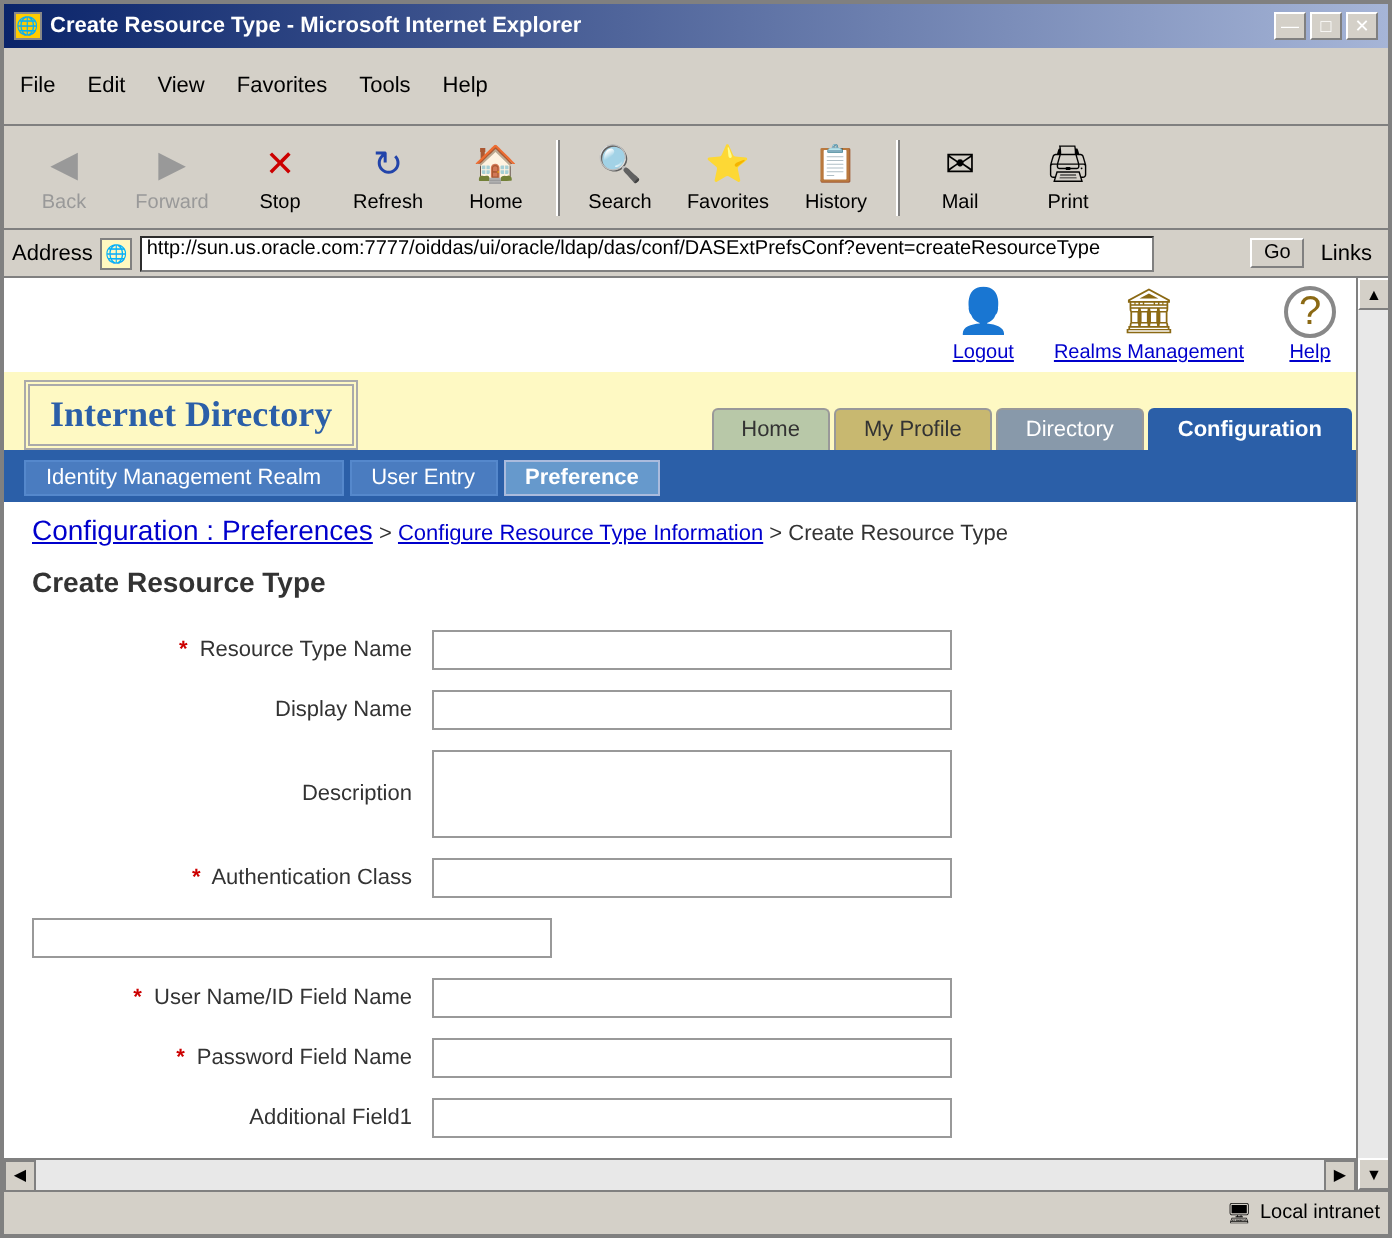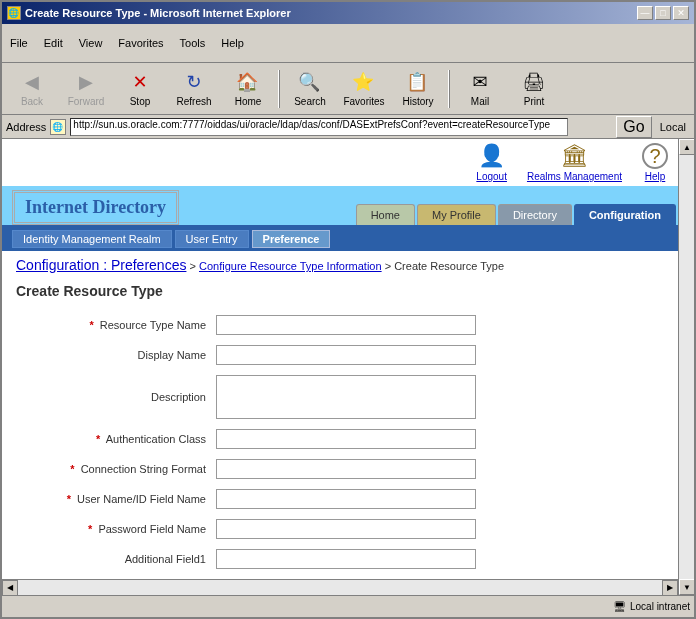--- a/index.html
+++ b/index.html
@@ -22,21 +22,21 @@
     .toolbar-btn { display: flex; flex-direction: column; align-items: center; justify-content: center; width: 52px; height: 46px; background: #d4d0c8; border: 1px solid transparent; cursor: pointer; font-size: 10px; gap: 2px; }
     .toolbar-btn.disabled { color: #999; }
     .toolbar-icon { width: 24px; height: 24px; display: flex; align-items: center; justify-content: center; font-size: 18px; }
     .toolbar-sep { width: 2px; height: 38px; background: #808080; margin: 0 2px; border-left: 1px solid #fff; }
 
     
     .address-bar { background: #d4d0c8; border-bottom: 1px solid #808080; padding: 2px 4px; display: flex; align-items: center; gap: 4px; height: 24px; }
     .address-label { font-size: 11px; }
     .address-icon { width: 16px; height: 16px; background: #fff8c0; border: 1px solid #808080; font-size: 9px; display: flex; align-items: center; justify-content: center; }
     .address-input { flex: 1; height: 18px; border: 1px inset #808080; background: white; font-size: 10px; padding: 0 2px; overflow: hidden; white-space: nowrap; }
-    .address-go { padding: 1px 6px; font-size: 16px; background: #d4d0c8; border: 1px solid #808080; cursor: pointer; border-top: 1px solid #fff; border-left: 1px solid #fff; margin-left: 44px; }
+    .address-go { padding: 1px 6px; font-size: 10px; background: #d4d0c8; border: 1px solid #808080; cursor: pointer; border-top: 1px solid #fff; border-left: 1px solid #fff; margin-left: 44px; }
     .address-links { font-size: 11px; padding: 1px 4px; }
 
     
     .content-area { flex: 1; background: white; display: flex; overflow: hidden; position: relative; }
     .scrollbar-right { width: 16px; background: #d4d0c8; border-left: 1px solid #808080; display: flex; flex-direction: column; }
     .scroll-btn { width: 16px; height: 16px; background: #d4d0c8; border: 1px solid #808080; display: flex; align-items: center; justify-content: center; font-size: 8px; cursor: pointer; border-top: 1px solid #fff; border-left: 1px solid #fff; }
     .scroll-track { flex: 1; background: #e8e8e8; }
 
     
     .page-content { flex: 1; overflow: hidden; display: flex; flex-direction: column; }
@@ -150,42 +150,42 @@
       <div class="toolbar-icon">🖨</div>
       <span>Print</span>
     </div>
   </div>
 
   <div class="address-bar">
     <span class="address-label">Address</span>
     <div class="address-icon">🌐</div>
     <div class="address-input">http://sun.us.oracle.com:7777/oiddas/ui/oracle/ldap/das/conf/DASExtPrefsConf?event=createResourceType</div>
     <button class="address-go">Go</button>
-    <span class="address-links">Local</span>
+    <span class="address-links">Links</span>
   </div>
 
   <div class="content-area">
     <div class="page-content">
 
       <div class="header-top">
         <div class="header-icon-group">
           <div class="header-icon">👤</div>
           <span class="header-icon-label">Logout</span>
         </div>
         <div class="header-icon-group">
           <div class="header-icon">🏛</div>
           <span class="header-icon-label">Realms Management</span>
         </div>
         <div class="header-icon-group">
           <div class="header-icon" style="font-size:20px; border:2px solid #888; border-radius:50%; width:26px;height:26px;display:flex;align-items:center;justify-content:center;">?</div>
           <span class="header-icon-label">Help</span>
         </div>
       </div>
 
-      <div style="display:flex; align-items:flex-end; background:#7dd3fc; border-bottom: 2px solid #2b5fa8; gap: 35px;">
+      <div style="display:flex; align-items:flex-end; background:#fef9c3; border-bottom: 2px solid #2b5fa8; gap: 35px;">
         <div class="id-logo-text" style="font-size:18px; font-weight:bold; color:#2b5fa8; font-family:serif; border:3px double #aaa; padding:4px 10px; margin:4px 0 0 10px;">Internet Directory</div>
         <div style="flex:1; display:flex; align-items:flex-end; justify-content:flex-end; padding-right:0;">
           <div class="nav-tab" style="background:#b8c8a8; color:#333; padding:4px 14px; border:1px solid #999; border-bottom:none; border-radius:3px 3px 0 0; margin-right:2px; font-size:11px;">Home</div>
           <div class="nav-tab" style="background:#c8b870; color:#333; padding:4px 14px; border:1px solid #999; border-bottom:none; border-radius:3px 3px 0 0; margin-right:2px; font-size:11px;">My Profile</div>
           <div class="nav-tab" style="background:#8899aa; color:white; padding:4px 14px; border:1px solid #999; border-bottom:none; border-radius:3px 3px 0 0; margin-right:2px; font-size:11px;">Directory</div>
           <div class="nav-tab active" style="background:#2b5fa8; color:white; font-weight:bold; padding:4px 14px; border:1px solid #2b5fa8; border-bottom:none; border-radius:3px 3px 0 0; font-size:11px;">Configuration</div>
         </div>
       </div>
 
       <div class="sub-nav">
@@ -231,24 +231,20 @@
 
         <div class="form-row">
           <div class="form-label">
             <span class="required-star">*</span>
             <span>Authentication Class</span>
           </div>
           <input class="form-input" type="text" style="">
         </div>
 
         <div class="form-row">
-          <div class="form-label">
-            <span class="required-star">*</span>
-            <span>Connection String Format</span>
-          </div>
           <input class="form-input" type="text" style="">
         </div>
 
         <div class="form-row">
           <div class="form-label">
             <span class="required-star">*</span>
             <span>User Name/ID Field Name</span>
           </div>
           <input class="form-input" type="text" style="">
         </div>

